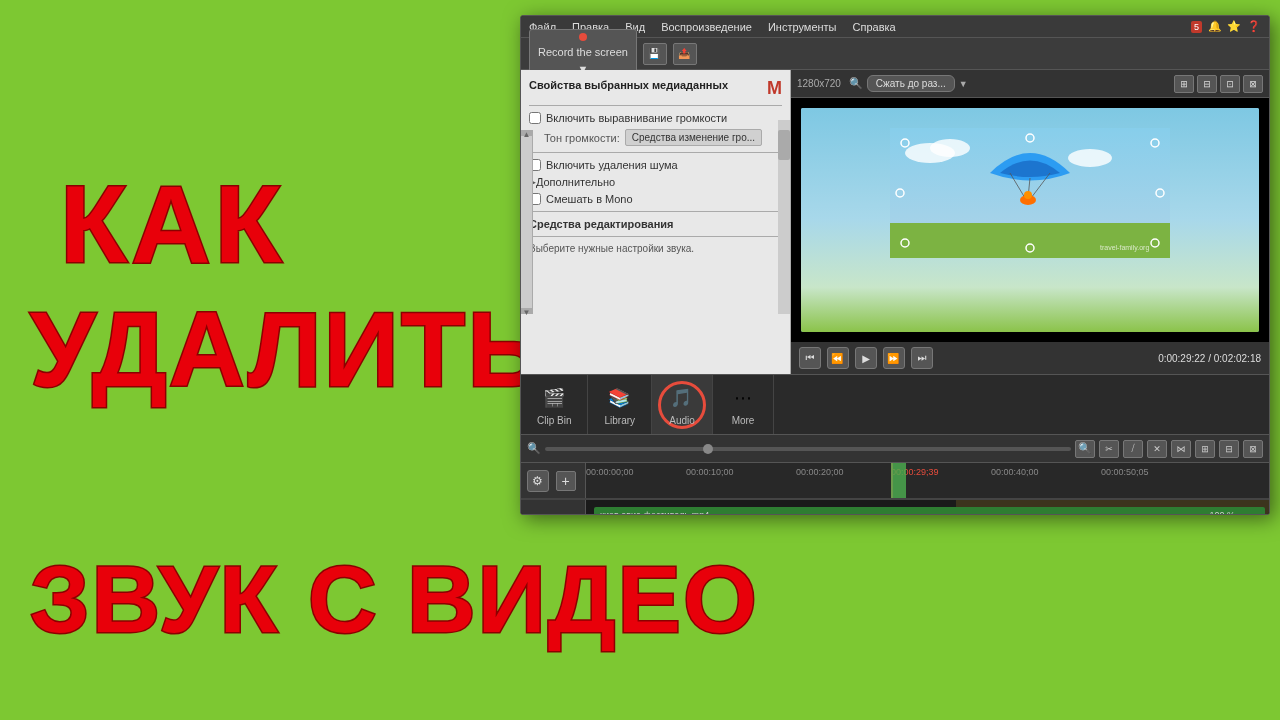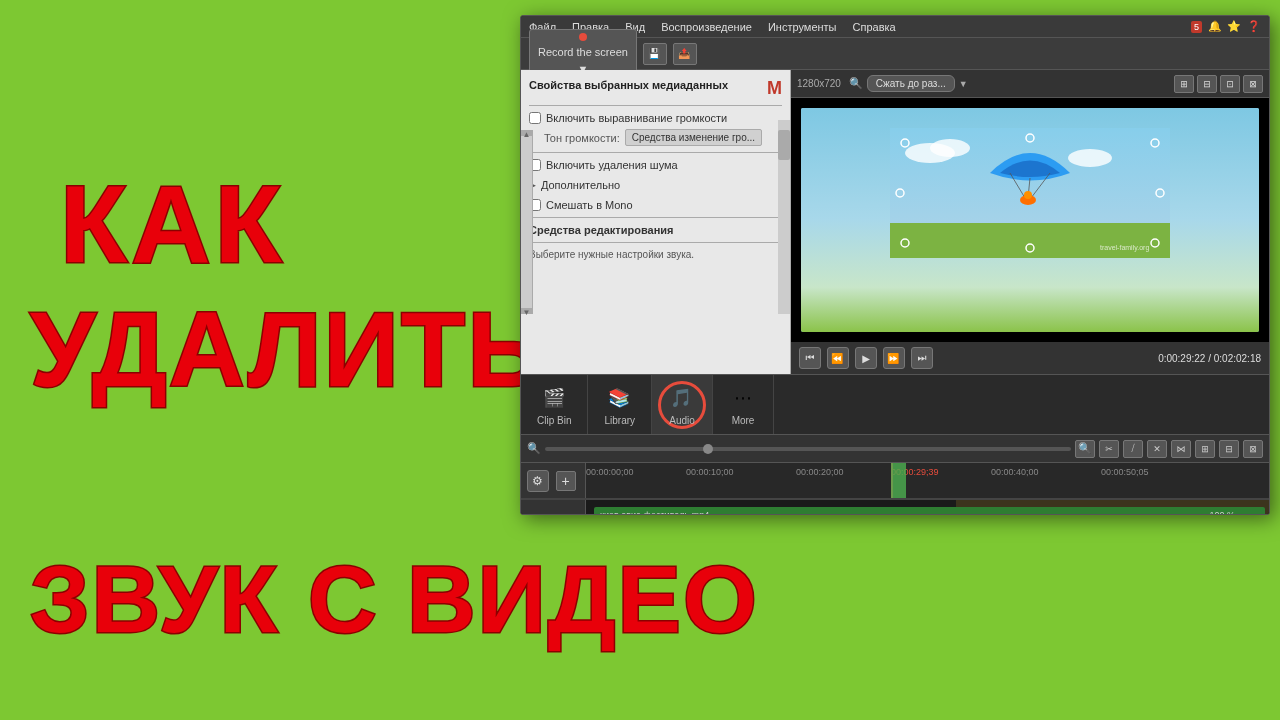--- a/index.html
+++ b/index.html
@@ -217,22 +217,21 @@
       border-radius: 2px;
       padding: 2px 6px;
       font-size: 10px;
       color: #333;
       min-width: 120px;
     }
 
     .expand-row {
       display: flex;
       align-items: center;
-      gap: 5px;
-      margin: 8px 0;
+      margin: 2px 0;
       font-size: 11px;
     }
 
     .expand-arrow {
       color: #555;
       font-size: 9px;
     }
 
     .section-title {
       font-size: 11px;

